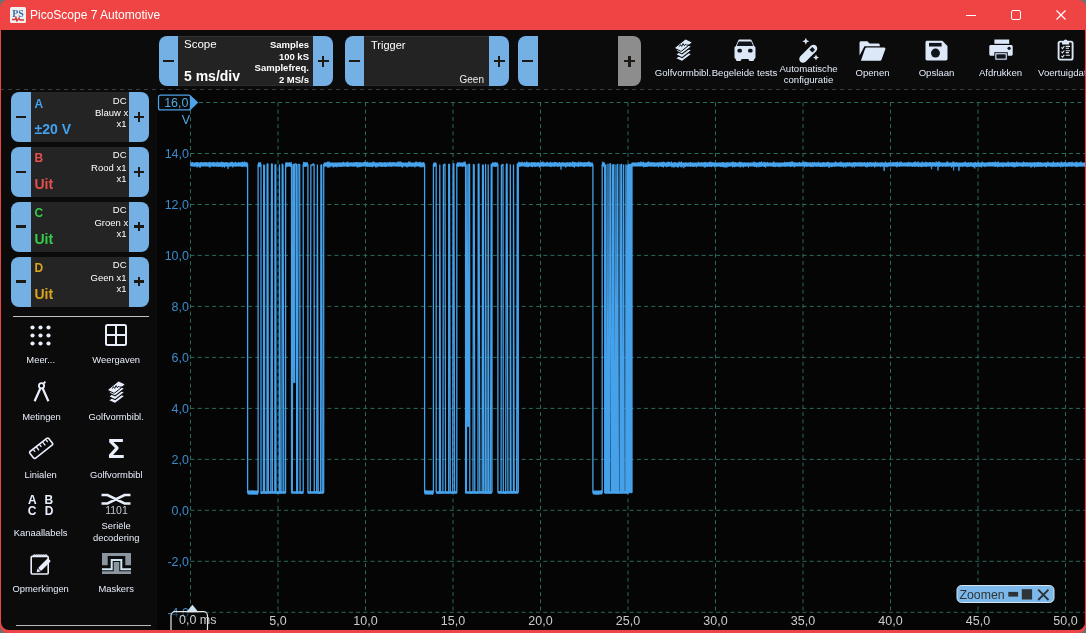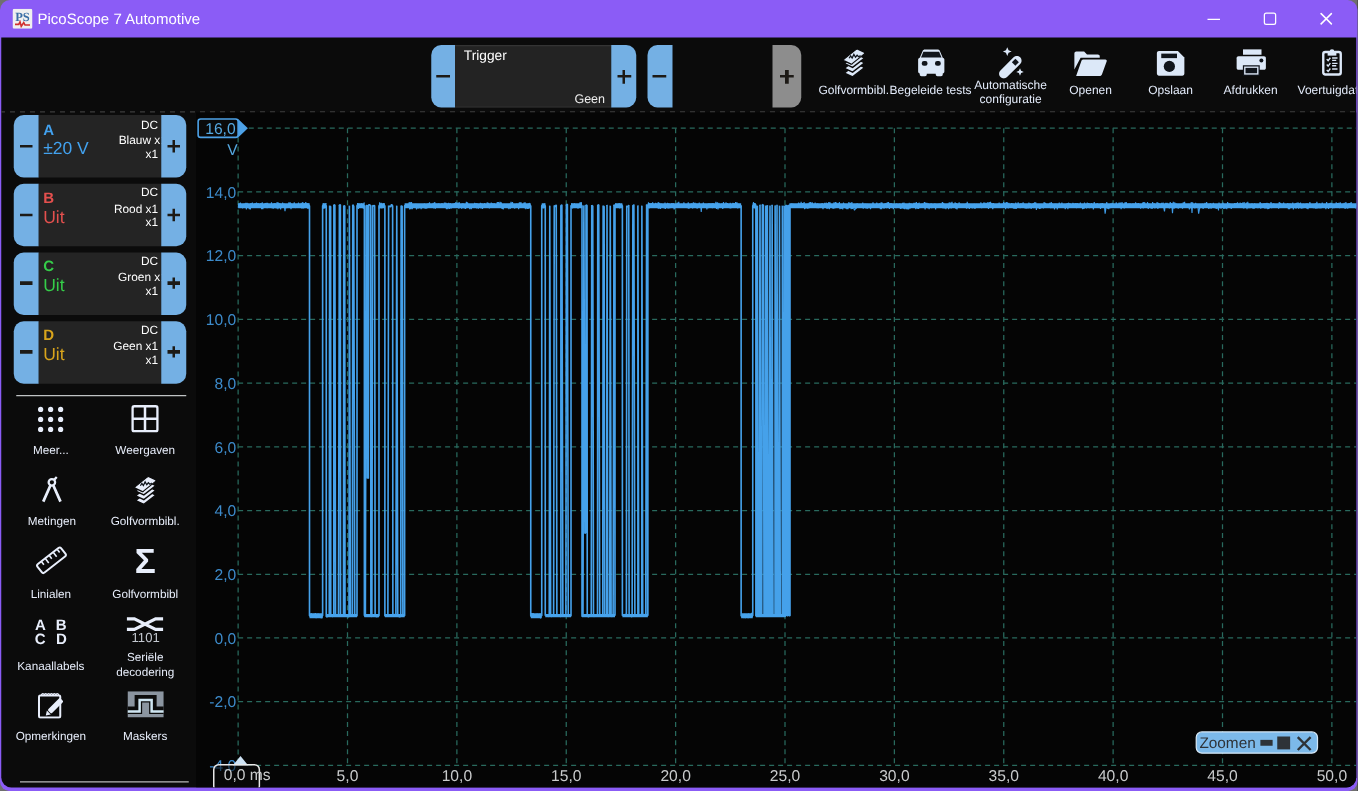--- a/index.html
+++ b/index.html
@@ -1,37 +1,37 @@
 <!DOCTYPE html>
 <html><head>
 <meta charset="utf-8">
 <style>
   * { margin:0; padding:0; box-sizing:border-box; }
   html,body { width:1086px; height:633px; background:#6f6f6f; font-family:"Liberation Sans", sans-serif; overflow:hidden; }
-  #win { position:absolute; left:0; top:0; width:1086px; height:633px; background:#8b5cf6; border-radius:8px; overflow:hidden; }
+  #win { position:absolute; left:0; top:0; width:1086px; height:633px; background:#ef4444; border-radius:8px; overflow:hidden; }
   #content { position:absolute; left:1px; top:30px; width:1084px; height:600px; background:#0b0b0b; border-radius:0 0 8px 8px; overflow:hidden; }
   .abs { position:absolute; }
   
   #title { position:absolute; left:30px; top:0; height:30px; line-height:30px; color:#fff; font-size:12px; }
   
   .grp { position:absolute; top:36px; height:50px; }
   .pbtn { position:absolute; top:0; height:50px; background:#74b0e4; display:flex; align-items:center; justify-content:center; }
   .pl { border-radius:8px 0 0 8px; }
   .pr { border-radius:0 8px 8px 0; }
   .panel { position:absolute; top:0; height:50px; background:#232323; border-top:1px solid #343434; border-bottom:1px solid #2d2d2d; }
   
   .tbtn { position:absolute; top:33px; height:54px; color:#e3ebfa; text-align:center; font-size:9.6px; }
   .tbtn svg { display:block; margin:0 auto; }
   .tlab { position:absolute; left:0; right:0; line-height:11.7px; }
   
   .chan { position:absolute; left:11px; width:137.5px; height:50px; }
   .cbtn { position:absolute; top:0; width:19.5px; height:50px; background:#74b0e4; display:flex; align-items:center; justify-content:center; }
   .cmain { position:absolute; left:19.5px; top:0; width:98.5px; height:50px; background:#242424; overflow:hidden; }
   .cletter { position:absolute; left:4px; top:4.5px; font-size:12px; font-weight:700; }
-  .cval { position:absolute; left:4px; bottom:16px; font-size:14px; font-weight:400; }
+  .cval { position:absolute; left:4px; bottom:5px; font-size:14px; font-weight:700; }
   .cmini { position:absolute; top:2px; font-size:9.5px; font-weight:400; color:#fff; text-align:right; line-height:11px; }
   
   .tool { position:absolute; width:74px; text-align:center; color:#e8eefb; font-size:9.4px; }
   .tool svg { display:block; margin:0 auto; }
   .tool .lb { position:absolute; left:0; right:0; line-height:11.9px; }
   .gm { width:11px; height:2.7px; background:#1d1a16; }
   .gp { position:relative; width:11px; height:11px; }
   .gp:before { content:""; position:absolute; left:0; top:4.15px; width:11px; height:2.7px; background:#1d1a16; }
   .gp:after { content:""; position:absolute; left:4.15px; top:0; width:2.7px; height:11px; background:#1d1a16; }
   .gm2 { width:9.5px; height:2.5px; background:#1d1a16; }
@@ -55,20 +55,33 @@
       <path d="M0.5 0.5 L9.5 9.5 M9.5 0.5 L0.5 9.5" stroke="#fff" stroke-width="1.2"></path>
     </svg>
 
   <div id="content">
 
     <div id="winco" class="abs" style="left:-1px;top:-30px;width:1086px;height:633px">
 
       <div class="abs" style="left:0;top:89px;width:1086px;height:1px;background:repeating-linear-gradient(90deg,#3c3c3c 0 4px,transparent 4px 8px)"></div>
 
 
+      <div class="grp" style="left:158.5px;width:174.5px">
+        <div class="pbtn pl" style="left:0;width:19.5px">
+            <div class="gm"></div>
+          </div>
+        <div class="panel" style="left:19.5px;width:135px">
+          <div class="abs" style="left:6px;top:0.5px;color:#fff;font-size:11.5px">Scope</div>
+          <div class="abs" style="left:6px;bottom:1.5px;color:#fff;font-size:14px;font-weight:700">5 ms/div</div>
+          <div class="abs" style="right:4px;top:2px;color:#fff;font-size:9.5px;font-weight:700;text-align:right;line-height:11.7px">Samples<br>100 kS<br>Samplefreq.<br>2 MS/s</div>
+        </div>
+        <div class="pbtn pr" style="left:154.5px;width:20px">
+            <div class="gp"></div>
+          </div>
+      </div>
 
       <div class="grp" style="left:345px;width:164px">
         <div class="pbtn pl" style="left:0;width:19px">
             <div class="gm"></div>
           </div>
         <div class="panel" style="left:19px;width:125px">
           <div class="abs" style="left:7px;top:2px;color:#fff;font-size:11px">Trigger</div>
           <div class="abs" style="right:5px;bottom:0.5px;color:#eee;font-size:10px">Geen</div>
         </div>
         <div class="pbtn pr" style="left:144px;width:20px">

